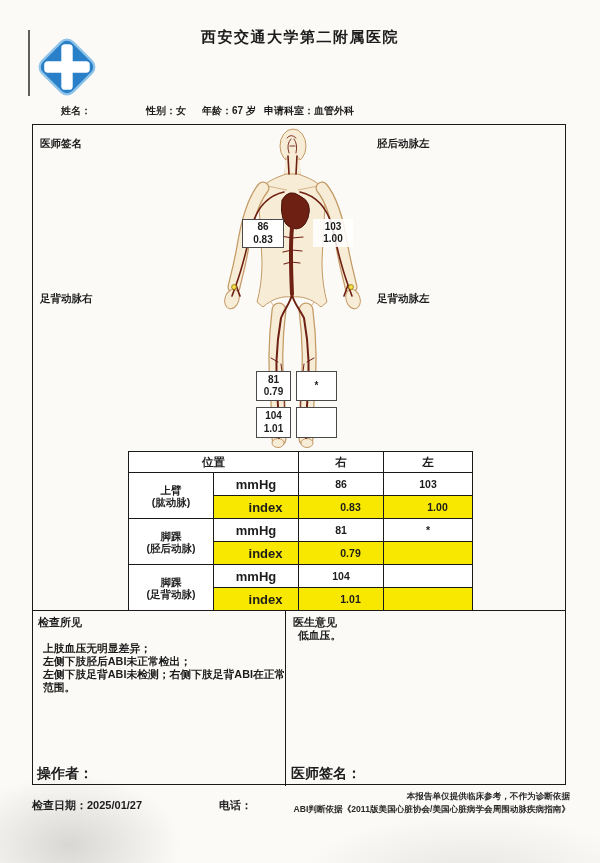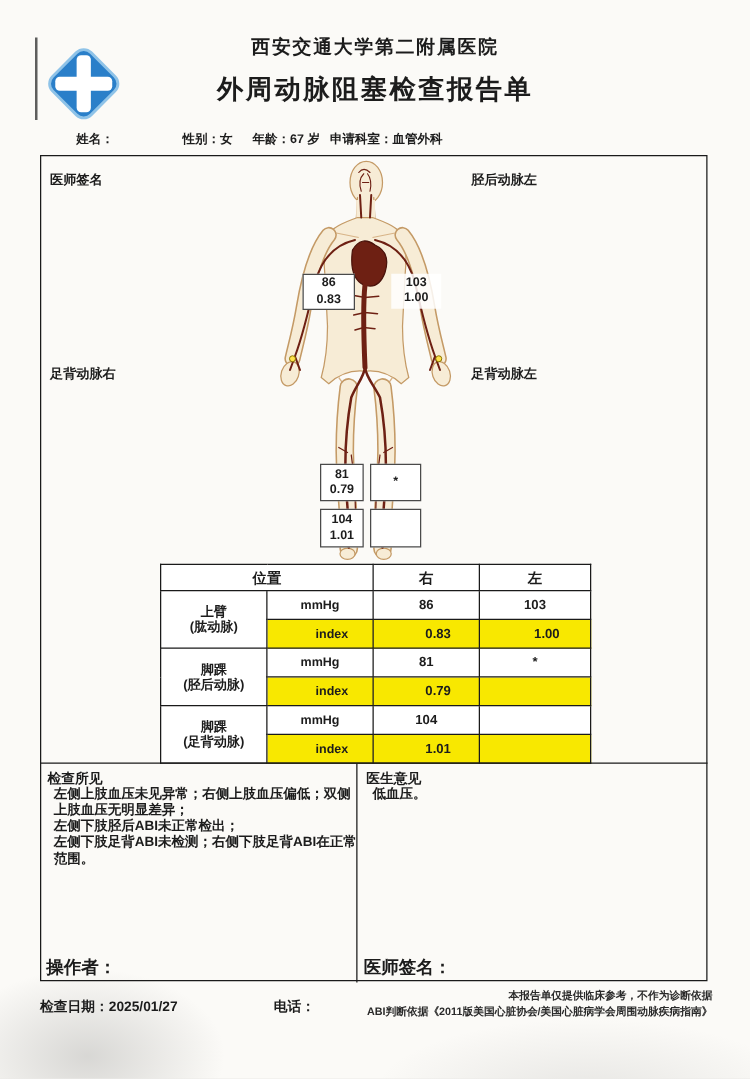--- a/index.html
+++ b/index.html
@@ -41,21 +41,21 @@
     text-align:center;font-size:10px;line-height:12.5px;font-weight:600;}
   .vbox.noborder{border:none;background:rgba(255,255,255,.85);}
 
   table.meas{position:absolute;left:128px;top:451px;border-collapse:collapse;
     table-layout:fixed;width:344px;}
   table.meas td{border:1.5px solid #1a1a1a;text-align:center;vertical-align:middle;
     padding:0;font-size:10.5px;height:22px;background:#fff;}
   table.meas tr.hdr td{height:20px;font-size:11.5px;font-weight:700;}
   table.meas td.site{font-size:10.5px;font-weight:700;line-height:12px;}
   table.meas td.site span{display:block;}
-  table.meas td.unit{font-size:10px;font-weight:700;}
+  table.meas td.unit{font-size:13px;font-weight:700;}
   table.meas td.val{font-size:10.5px;font-weight:600;}
   table.meas td.yl{background:var(--yellow);padding-left:19px;}
 
   .bottom-sec{left:32px;top:610px;width:534px;height:175px;
     border-top:1.6px solid #1a1a1a;box-sizing:border-box;}
   .col-divider{position:absolute;left:253px;top:0;width:0;height:175px;
     border-left:1.6px solid #1a1a1a;}
   .sec-title{font-size:11px;font-weight:700;}
   .find-line{font-size:10.8px;line-height:13.4px;font-weight:600;white-space:nowrap;}
   .sig{font-size:14px;font-weight:700;}
@@ -81,21 +81,20 @@
 
   <svg class="abs" style="left:38px;top:38px;" width="58" height="58" viewBox="0 0 56 56">
     <g transform="rotate(45 28 28)">
       <rect x="7" y="7" width="42" height="42" rx="8" class="logo-petal" stroke="#8fc3e8" stroke-width="2.2"></rect>
     </g>
     <rect x="22.5" y="6" width="11" height="44" rx="3.5" fill="#ffffff"></rect>
     <rect x="6" y="22.5" width="44" height="11" rx="3.5" fill="#ffffff"></rect>
   </svg>
 
   <div class="abs hospital">西安交通大学第二附属医院</div>
-  <div class="abs rtitle">外周动脉阻塞检查报告单</div>
 
   <div class="abs pline" style="left:37px;">
     <span>姓名：</span><span></span>
   </div>
   <div class="abs pline" style="left:122px;">
     <span>性别：</span><span>女</span>
   </div>
   <div class="abs pline" style="left:178px;">
     <span>年龄：</span><span>67 岁</span>
   </div>
@@ -231,21 +230,20 @@
       <td class="val yl">1.01</td>
       <td class="val yl"></td>
     </tr>
   </tbody>
     </table>
 
   <div class="abs bottom-sec">
     <div class="col-divider"></div>
 
     <div class="abs sec-title" style="left:6px;top:4px;">检查所见</div>
-    <div class="abs find-line" style="left:11px;top:18px;">左侧上肢血压未见异常；右侧上肢血压偏低；双侧</div>
     <div class="abs find-line" style="left:11px;top:31px;">上肢血压无明显差异；</div>
     <div class="abs find-line" style="left:11px;top:44px;">左侧下肢胫后ABI未正常检出；</div>
     <div class="abs find-line" style="left:11px;top:57px;">左侧下肢足背ABI未检测；右侧下肢足背ABI在正常</div>
     <div class="abs find-line" style="left:11px;top:70px;">范围。</div>
     <div class="abs sig" style="left:5px;top:154px;">操作者：</div>
 
     <div class="abs sec-title" style="left:261px;top:4px;">医生意见</div>
     <div class="abs find-line" style="left:266px;top:18px;">低血压。</div>
     <div class="abs sig" style="left:259px;top:154px;">医师签名：</div>
   </div>

